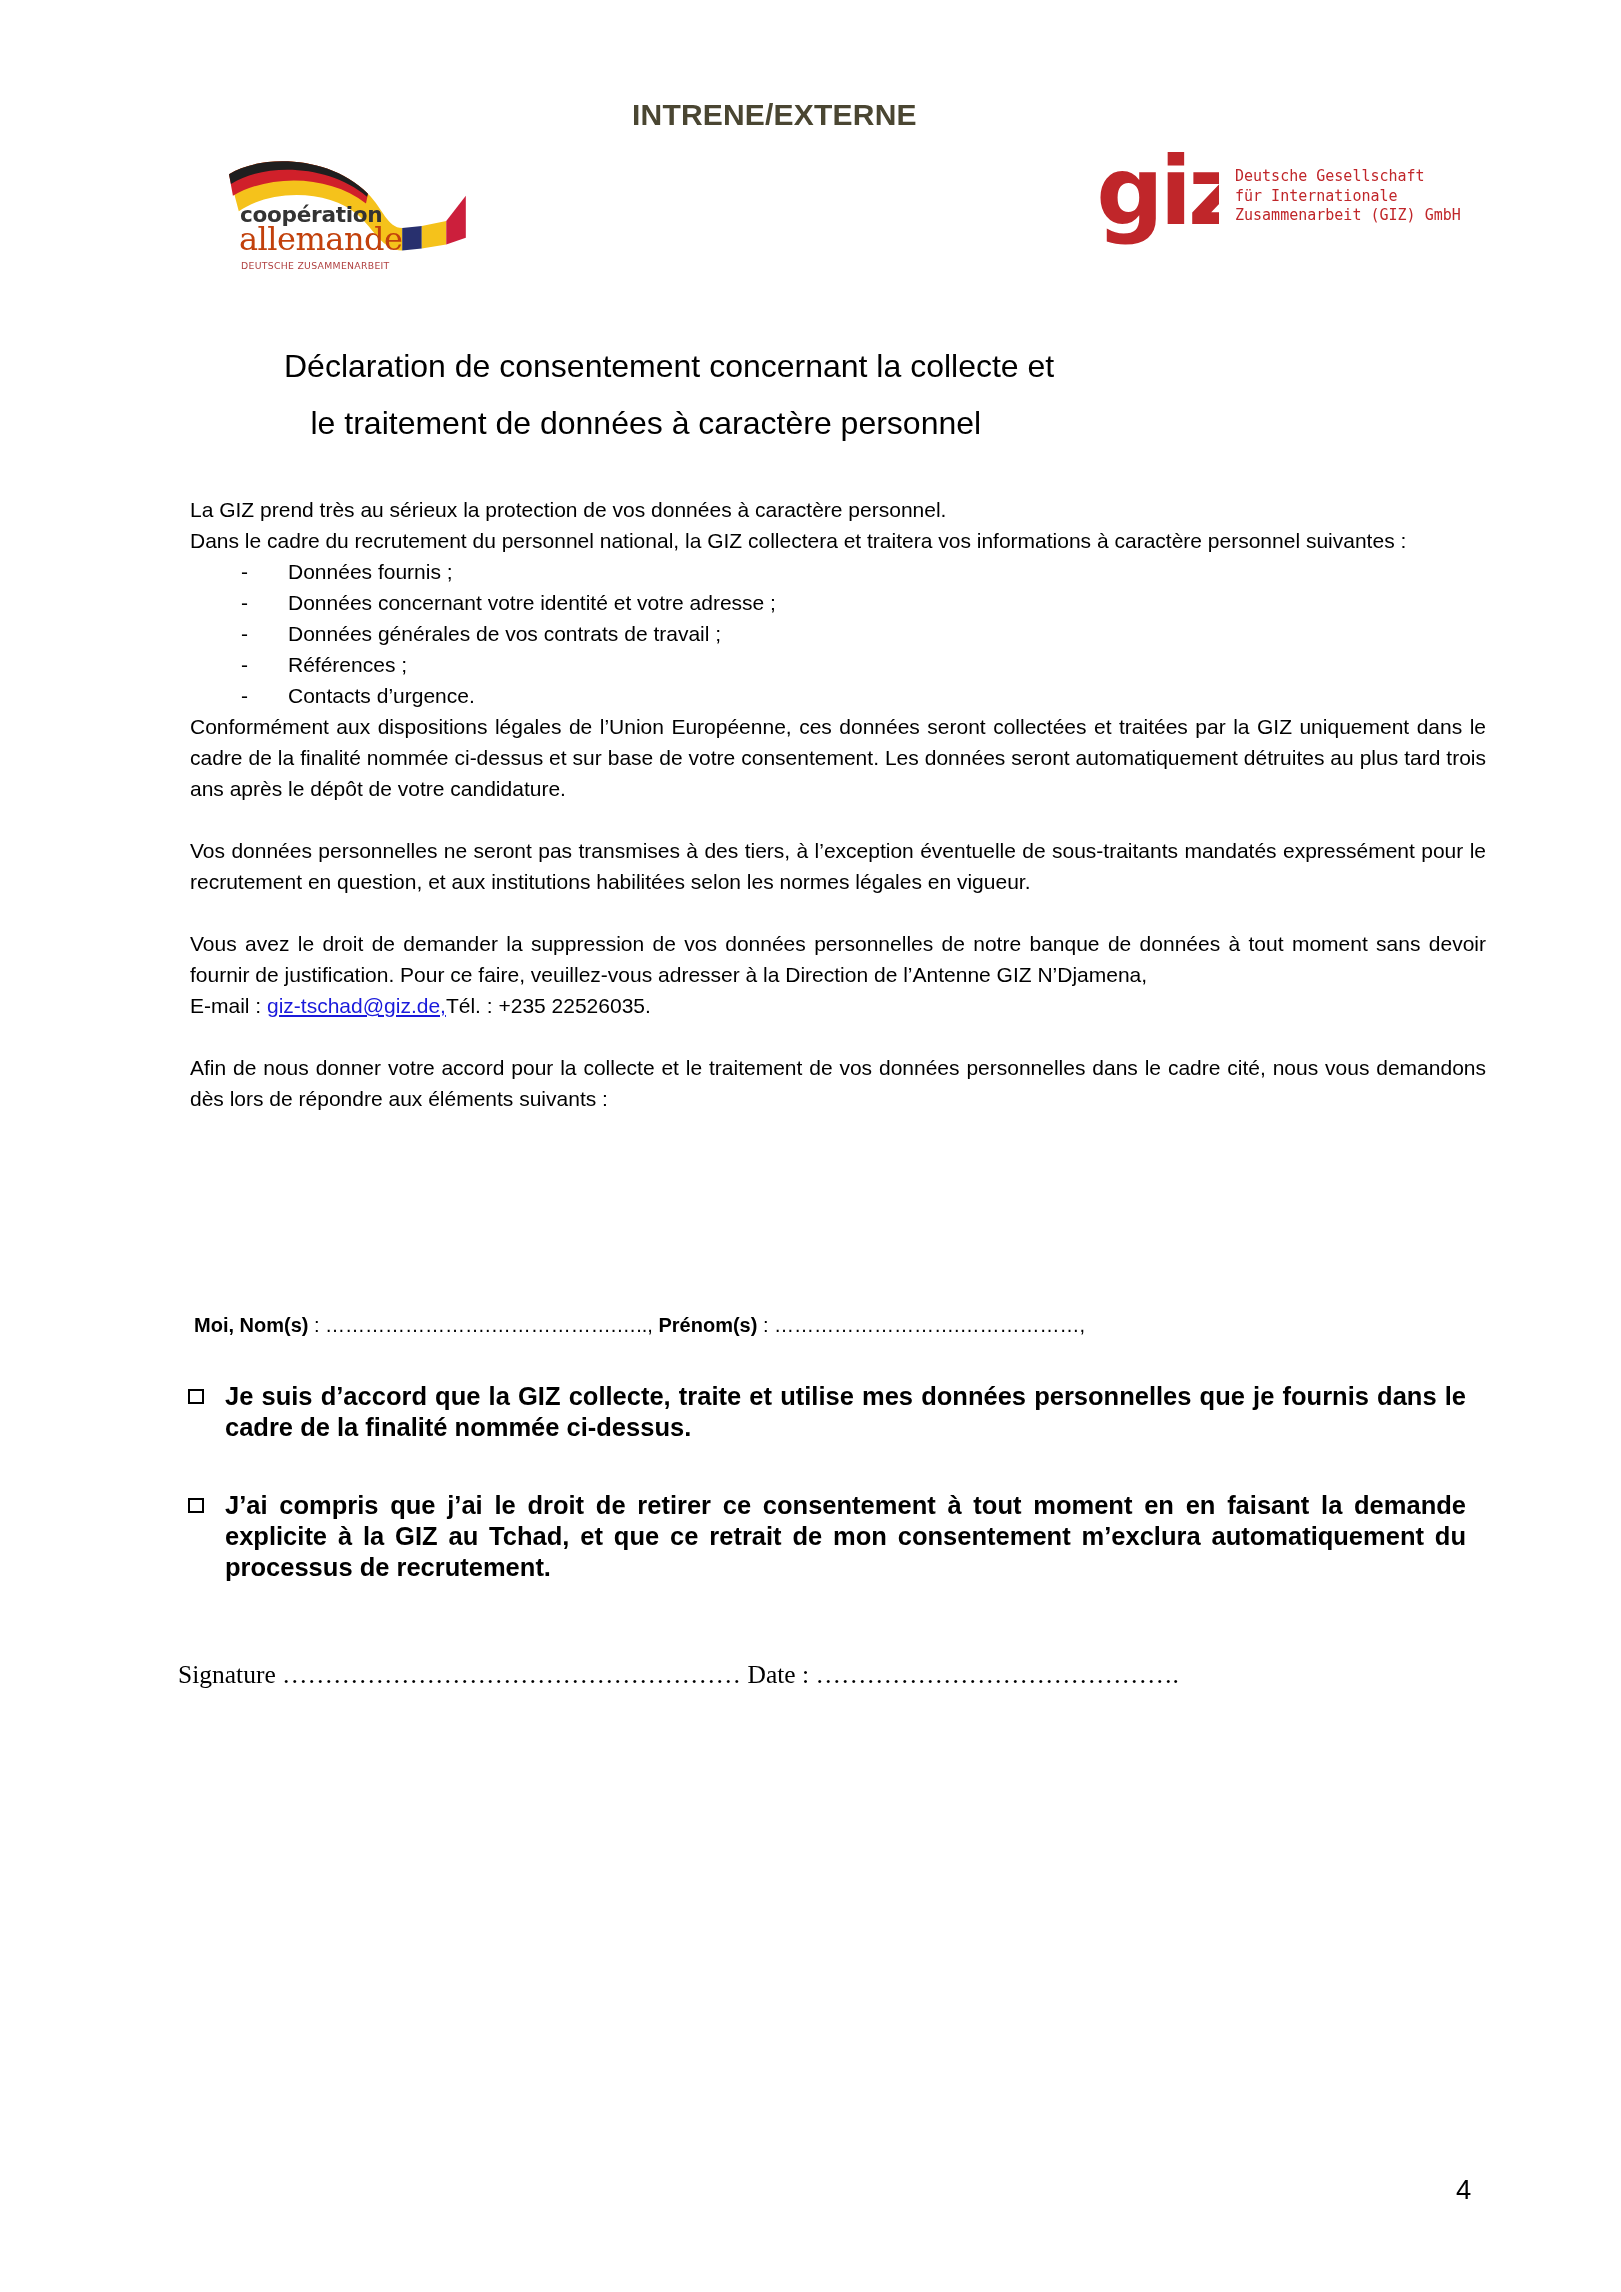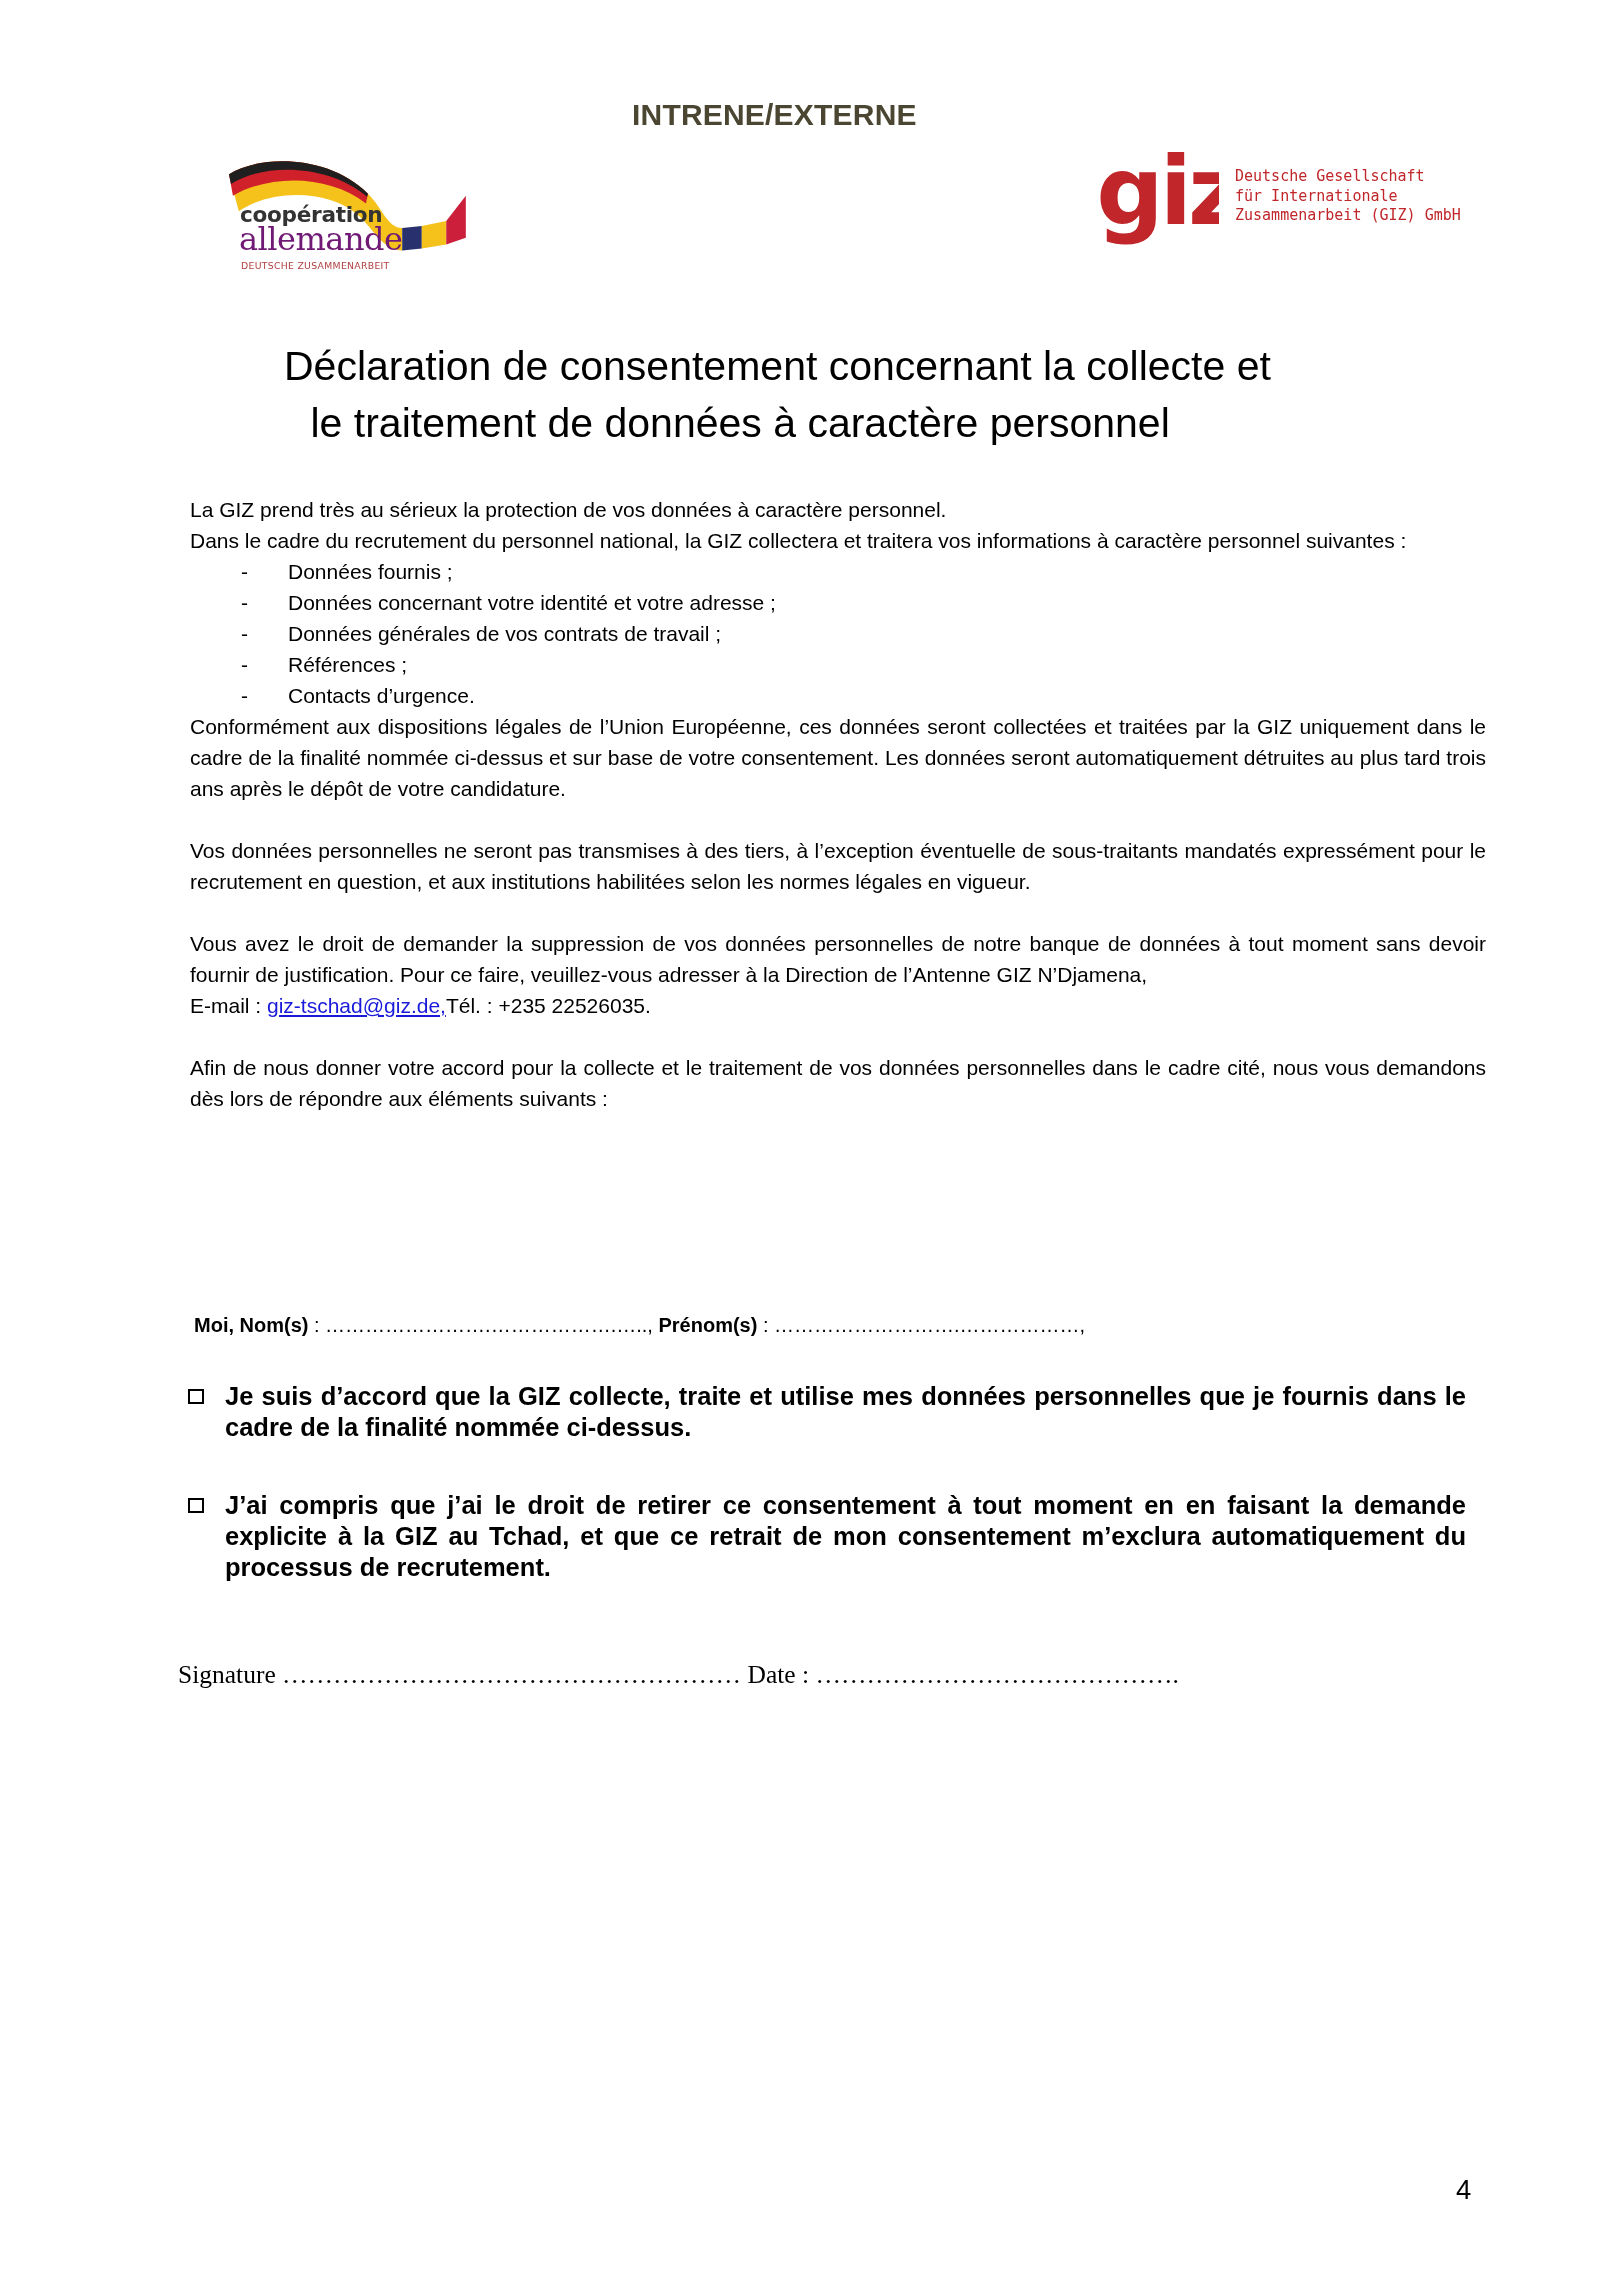--- a/index.html
+++ b/index.html
@@ -5,28 +5,28 @@
   html, body { margin: 0; padding: 0; background: #ffffff; }
   body { width: 1621px; height: 2293px; position: relative; overflow: hidden;
          font-family: "Liberation Sans", sans-serif; color: #000; }
   .abs { position: absolute; }
 
   
   .classification { left: 632px; top: 98px; font-size: 30px; font-weight: bold; color: #4a4632; letter-spacing: 0.2px; }
 
   .logo-coop { left: 221px; top: 135px; width: 245px; height: 137px; }
   .coop-text1 { left: 240px; top: 202px; font-size: 21.6px; font-family: "DejaVu Sans", sans-serif; font-weight: bold; color: #333; letter-spacing: -0.3px; }
-  .coop-text2 { left: 239px; top: 220px; font-size: 32px; font-family: "DejaVu Serif", serif; color: #701a75; letter-spacing: -0.5px; }
+  .coop-text2 { left: 239px; top: 220px; font-size: 32px; font-family: "DejaVu Serif", serif; color: #c2410c; letter-spacing: -0.5px; }
   .coop-text3 { left: 241px; top: 260px; font-size: 9.3px; font-family: "DejaVu Sans", sans-serif; color: #b04040; letter-spacing: 0.3px; }
 
   .giz-mark { left: 1096px; top: 145px; width: 123px; height: 108px; }
   .giz-sub { left: 1235px; top: 167px; font-family: "DejaVu Sans Mono", monospace; font-size: 15px; line-height: 19.6px; color: #c0262a; }
 
   
-  .title { left: 284px; top: 338px; width: 1215px; font-size: 41px; line-height: 57px; color: #000; }
+  .title { left: 284px; top: 338px; width: 1215px; font-size: 32px; line-height: 57px; color: #000; }
   .title .l2 { display: block; padding-left: 26.5px; }
 
   
   .body { left: 190px; top: 494px; width: 1296px; font-size: 21px; line-height: 31px; }
   .p { margin: 0; text-align: justify; }
   .gap { height: 31px; }
   ul.bullets { list-style: none; margin: 0; padding: 0; }
   ul.bullets li { position: relative; padding-left: 98px; }
   ul.bullets li .dash { position: absolute; left: 51px; top: 0; }
   a.mail { color: #1a1adb; text-decoration: underline; margin-top: 12px; }

